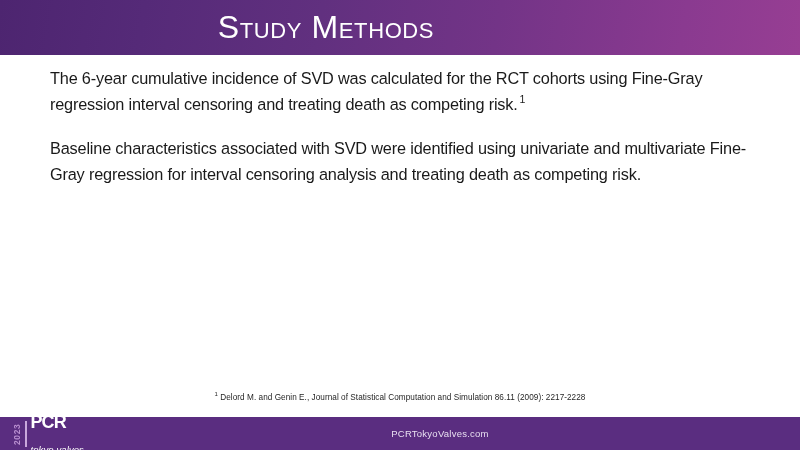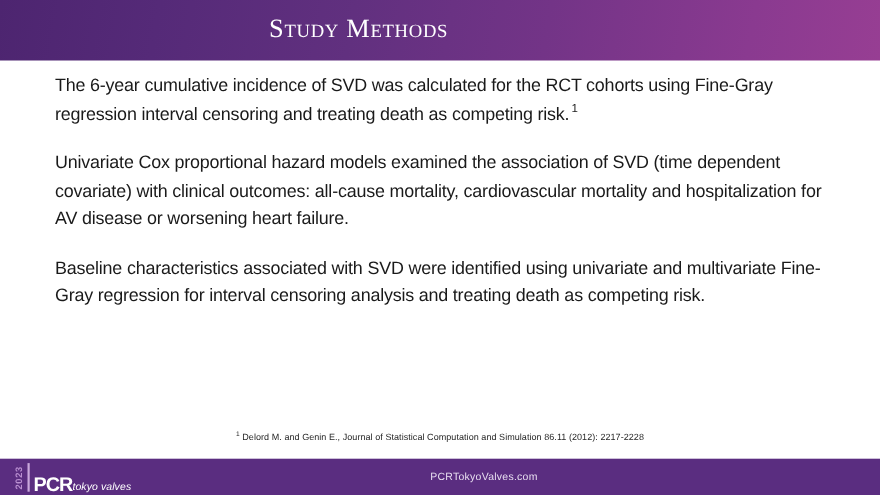--- a/index.html
+++ b/index.html
@@ -29,22 +29,22 @@
   }
   .header-title {
     position: absolute;
     left: 0;
     top: 0;
     width: 652px;
     height: 55px;
     line-height: 55px;
     text-align: center;
     color: #ffffff;
-    font-family: Liberation Serif, serif;
-    font-size: 24px;
+    font-family: Liberation Sans, sans-serif;
+    font-size: 32px;
     font-weight: 400;
     font-variant: small-caps;
     letter-spacing: 0.6px;
   }
 
   
   .body-area {
     position: absolute;
     left: 50px;
     top: 66px;
@@ -135,24 +135,23 @@
     justify-content: center;
   }
   .logo-rule {
     width: 2px;
     height: 26px;
     background: #c9a8dc;
     margin: 0 4px 0 3px;
   }
   .logo-words {
     display: flex;
-    flex-direction: row;
+    flex-direction: column;
     justify-content: center;
     height: 27px;
-    align-items: flex-end;
   }
   .logo-pcr {
     color: #ffffff;
     font-family: "Liberation Sans", sans-serif;
     font-size: 18px;
     font-weight: 700;
     line-height: 16px;
     letter-spacing: -0.9px;
   }
   .logo-sub {
@@ -169,25 +168,24 @@
 </head>
 <body>
 
 <div class="slide">
 
   <div class="header-bar"></div>
   <div class="header-title">Study Methods</div>
 
   <div class="body-area">
     <p class="para p1"><span>The 6-year cumulative incidence of SVD was calculated for the RCT cohorts using Fine-Gray regression interval censoring and treating death as competing risk.</span><sup class="ref">1</sup></p>
-    <p class="para p2"><span>Univariate Cox proportional hazard models examined the association of SVD (time dependent covariate) with clinical outcomes: all-cause mortality, cardiovascular mortality and hospitalization for AV disease or worsening heart failure.</span></p>
     <p class="para p3"><span>Baseline characteristics associated with SVD were identified using univariate and multivariate Fine-Gray regression for interval censoring analysis and treating death as competing risk.</span></p>
   </div>
 
-  <div class="citation"><sup>1</sup> <span>Delord M. and Genin E., Journal of Statistical Computation and Simulation 86.11 (2012): 2217-2228</span></div>
+  <div class="citation"><sup>1</sup> <span>Delord M. and Genin E., Journal of Statistical Computation and Simulation 86.11 (2009): 2217-2228</span></div>
 
   <div class="footer-bar"></div>
   <div class="footer-link">PCRTokyoValves.com</div>
 
   <div class="logo">
     <div class="logo-year">2023</div>
     <div class="logo-rule"></div>
     <div class="logo-words">
       <div class="logo-pcr">PCR</div>
       <div class="logo-sub">tokyo valves</div>

